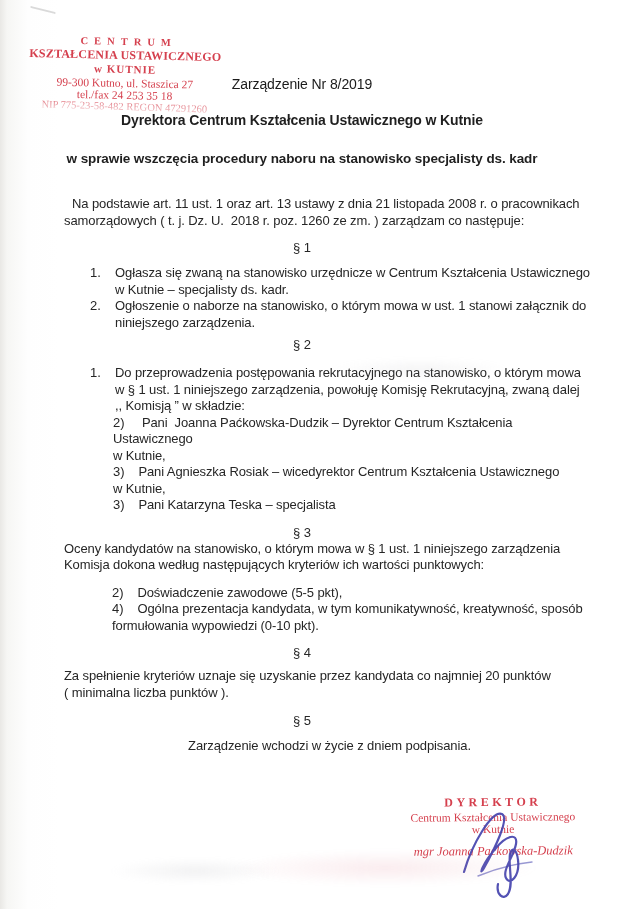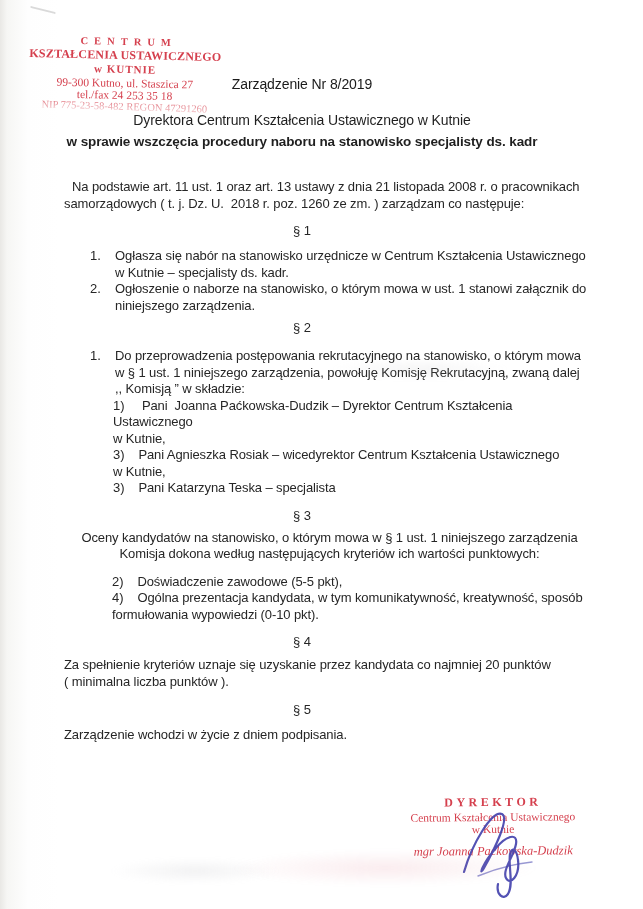--- a/index.html
+++ b/index.html
@@ -20,41 +20,41 @@
   .stamp .l5{font-size:11.5px;}
   .stamp .l6{
     font-size:10.5px;white-space:nowrap;opacity:.8;transform:rotate(.6deg);
     -webkit-mask-image:linear-gradient(to bottom,rgba(0,0,0,.95),rgba(0,0,0,.3));
     mask-image:linear-gradient(to bottom,rgba(0,0,0,.95),rgba(0,0,0,.3));
   }
   
   .doc{position:absolute;left:64px;top:0;width:531px;font-size:13px;letter-spacing:-.1px;line-height:16.5px;}
   .center{text-align:center;padding-right:55px;}
   .h1{margin:73px 0 0;font-size:14px;font-weight:normal;line-height:22px;color:#1b1b1b;}
-  .h2{margin-top:16px;font-size:14px;font-weight:normal;line-height:18px;color:#1f1f1f;}
+  .h2{margin-top:16px;font-size:14px;font-weight:bold;line-height:18px;color:#1f1f1f;}
   .h3{margin-top:17px;font-size:14px;font-weight:bold;line-height:18px;color:#1f1f1f;}
-  .subject{margin-top:4px;font-size:13.5px;font-weight:bold;line-height:17px;color:#1f1f1f;}
+  .subject{margin-top:21px;font-size:13.5px;font-weight:bold;line-height:17px;color:#1f1f1f;}
   .pre{white-space:pre-wrap;}
   .preamble{margin-top:29px;text-indent:8px;}
   .sechead{line-height:17px;}
   .sec1head{margin-top:10px;}
   .sec2head{margin-top:5px;}
   .sec3head{margin-top:10px;}
   .sec4head{margin-top:10px;}
   .sec5head{margin-top:11px;}
   .list{margin-top:9px;margin-left:26px;}
   .li{display:flex;}
   .li .mk{width:25px;flex:none;}
   .li .tx{flex:1;}
   .s2item{margin-top:12px;}
   .members{margin-left:49px;}
-  .s3intro{margin-top:6px;text-align:center;}
+  .s3intro{}
   .s3items{margin-top:11px;margin-left:48px;}
   .s4text{margin-top:7px;}
-  .s5text{margin-top:9px;}
+  .s5text{margin-top:9px;text-align:center;}
   
   .sig{
     position:absolute;left:398px;top:795px;width:190px;text-align:center;
     color:#d5404e;font-family:"Liberation Serif",serif;transform:rotate(-.5deg);
   }
   .sig .t{font-weight:bold;font-size:12px;letter-spacing:3.5px;}
   .sig .o1{font-size:11.5px;margin-top:1px;white-space:nowrap;}
   .sig .o2{font-size:11.5px;}
   .sig .nm{font-style:italic;font-size:12.5px;margin-top:9px;white-space:nowrap;}
   
@@ -91,41 +91,41 @@
     <div class="h2 center">Dyrektora Centrum Kształcenia Ustawicznego w Kutnie</div>
     <div class="subject center">w sprawie wszczęcia procedury naboru na stanowisko specjalisty ds. kadr</div>
 
     <div class="preamble pre">Na podstawie art. 11 ust. 1 oraz art. 13 ustawy z dnia 21 listopada 2008 r. o pracownikach
 samorządowych ( t. j. Dz. U.  2018 r. poz. 1260 ze zm. ) zarządzam co następuje:</div>
 
     <div class="sechead sec1head center">§ 1</div>
     <div class="list">
       <div class="li">
         <span class="mk">1.</span>
-        <span class="tx pre">Ogłasza się nabór na stanowisko urzędnicze w Centrum Kształcenia Ustawicznego
+        <span class="tx pre">Ogłasza się zwaną na stanowisko urzędnicze w Centrum Kształcenia Ustawicznego
 w Kutnie – specjalisty ds. kadr.</span>
       </div>
       <div class="li">
         <span class="mk">2.</span>
         <span class="tx pre">Ogłoszenie o naborze na stanowisko, o którym mowa w ust. 1 stanowi załącznik do
 niniejszego zarządzenia.</span>
       </div>
     </div>
 
     <div class="sechead sec2head center">§ 2</div>
     <div class="list s2item">
       <div class="li">
         <span class="mk">1.</span>
         <span class="tx pre">Do przeprowadzenia postępowania rekrutacyjnego na stanowisko, o którym mowa
 w § 1 ust. 1 niniejszego zarządzenia, powołuję Komisję Rekrutacyjną, zwaną dalej
 ,, Komisją ” w składzie:</span>
       </div>
     </div>
     <div class="members">
-      <div class="pre">1)     Pani  Joanna Paćkowska-Dudzik – Dyrektor Centrum Kształcenia Ustawicznego
+      <div class="pre">2)     Pani  Joanna Paćkowska-Dudzik – Dyrektor Centrum Kształcenia Ustawicznego
 w Kutnie,</div>
       <div class="pre">3)    Pani Agnieszka Rosiak – wicedyrektor Centrum Kształcenia Ustawicznego
 w Kutnie,</div>
       <div class="pre">3)    Pani Katarzyna Teska – specjalista</div>
     </div>
 
     <div class="sechead sec3head center">§ 3</div>
     <div class="s3intro pre">Oceny kandydatów na stanowisko, o którym mowa w § 1 ust. 1 niniejszego zarządzenia
 Komisja dokona według następujących kryteriów ich wartości punktowych:</div>
     <div class="s3items">

